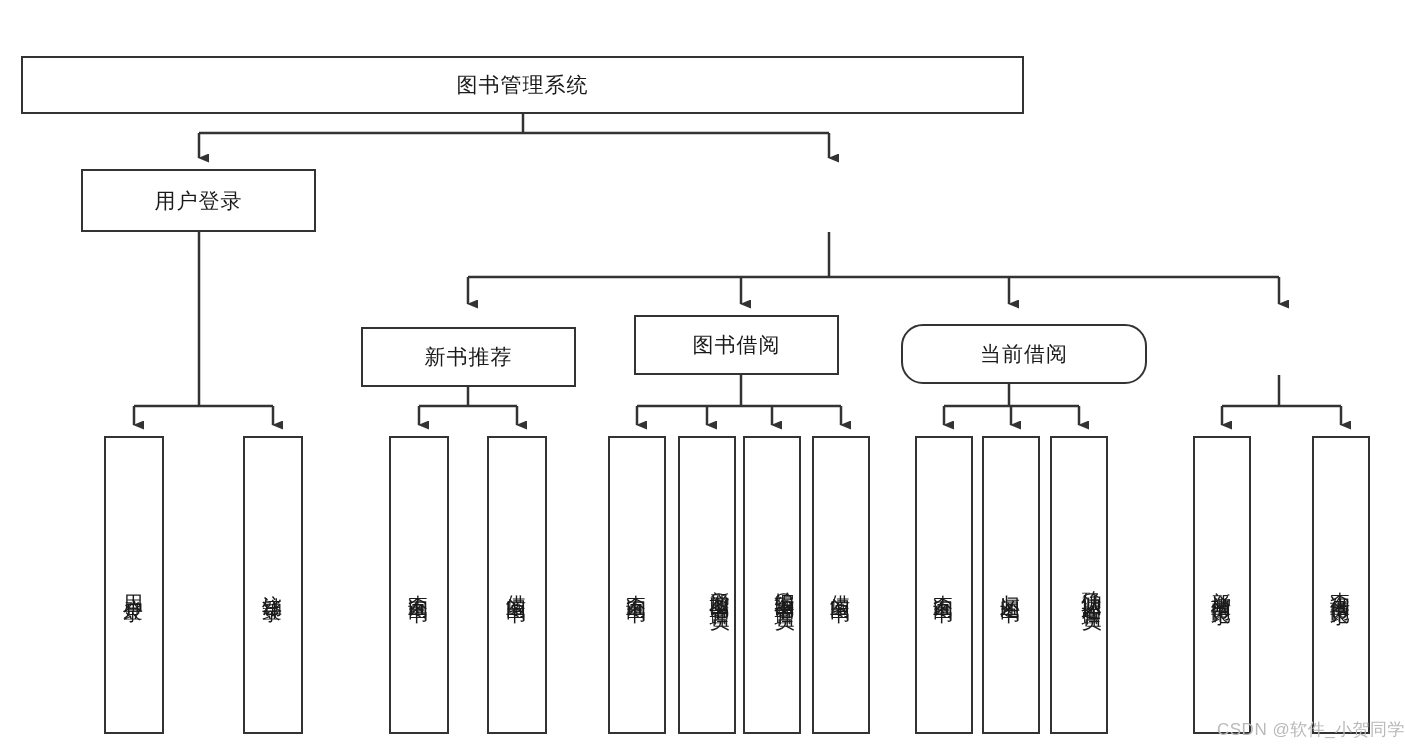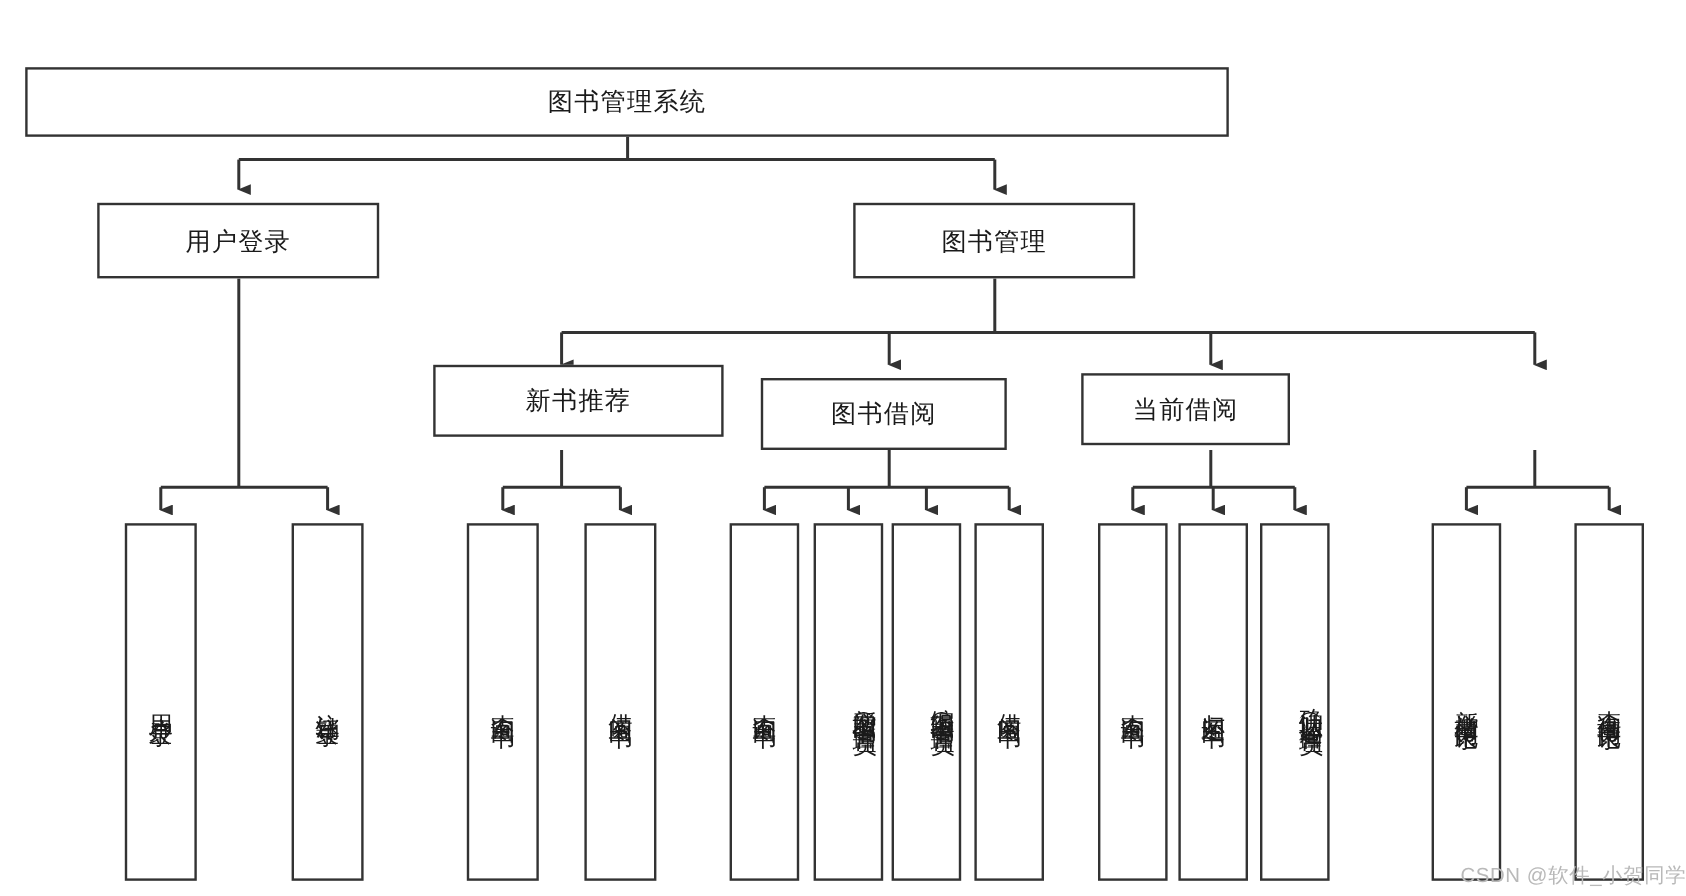--- a/index.html
+++ b/index.html
@@ -118,31 +118,28 @@
     </g>
   </svg>
 
   <div class="node horiz" style="left:21px; top:12px; width:1003px; height:58px;margin-top:44px;">
     <span>图书管理系统</span>
   </div>
 
   <div class="node horiz" style="left:81px; top:169px; width:235px; height:63px;">
     <span>用户登录</span>
   </div>
-  <div class="node horiz" style="left:711px; top:169px; width:235px; height:63px;">
-    <span>图书管理</span>
-  </div>
 
-  <div class="node horiz" style="left:361px; top:304px; width:242px; height:60px;">
+  <div class="node horiz" style="left:361px; top:327px; width:215px; height:60px;">
     <span>新书推荐</span>
   </div>
   <div class="node horiz" style="left:634px; top:315px; width:205px; height:60px;">
     <span>图书借阅</span>
   </div>
-  <div class="node horiz" style="left:901px; top:311px; width:174px; height:60px;">
+  <div class="node horiz" style="left:901px; top:324px; width:246px; height:60px;border-radius:22px;">
     <span>当前借阅</span>
   </div>
 
   <div class="node vert midalign" style="left:104px; top:436px; width:60px; height:298px;">
     <span>用户登录</span>
   </div>
   <div class="node vert midalign" style="left:243px; top:436px; width:60px; height:298px;">
     <span>注销登录</span>
   </div>
   <div class="node vert midalign" style="left:389px; top:436px; width:60px; height:298px;">

